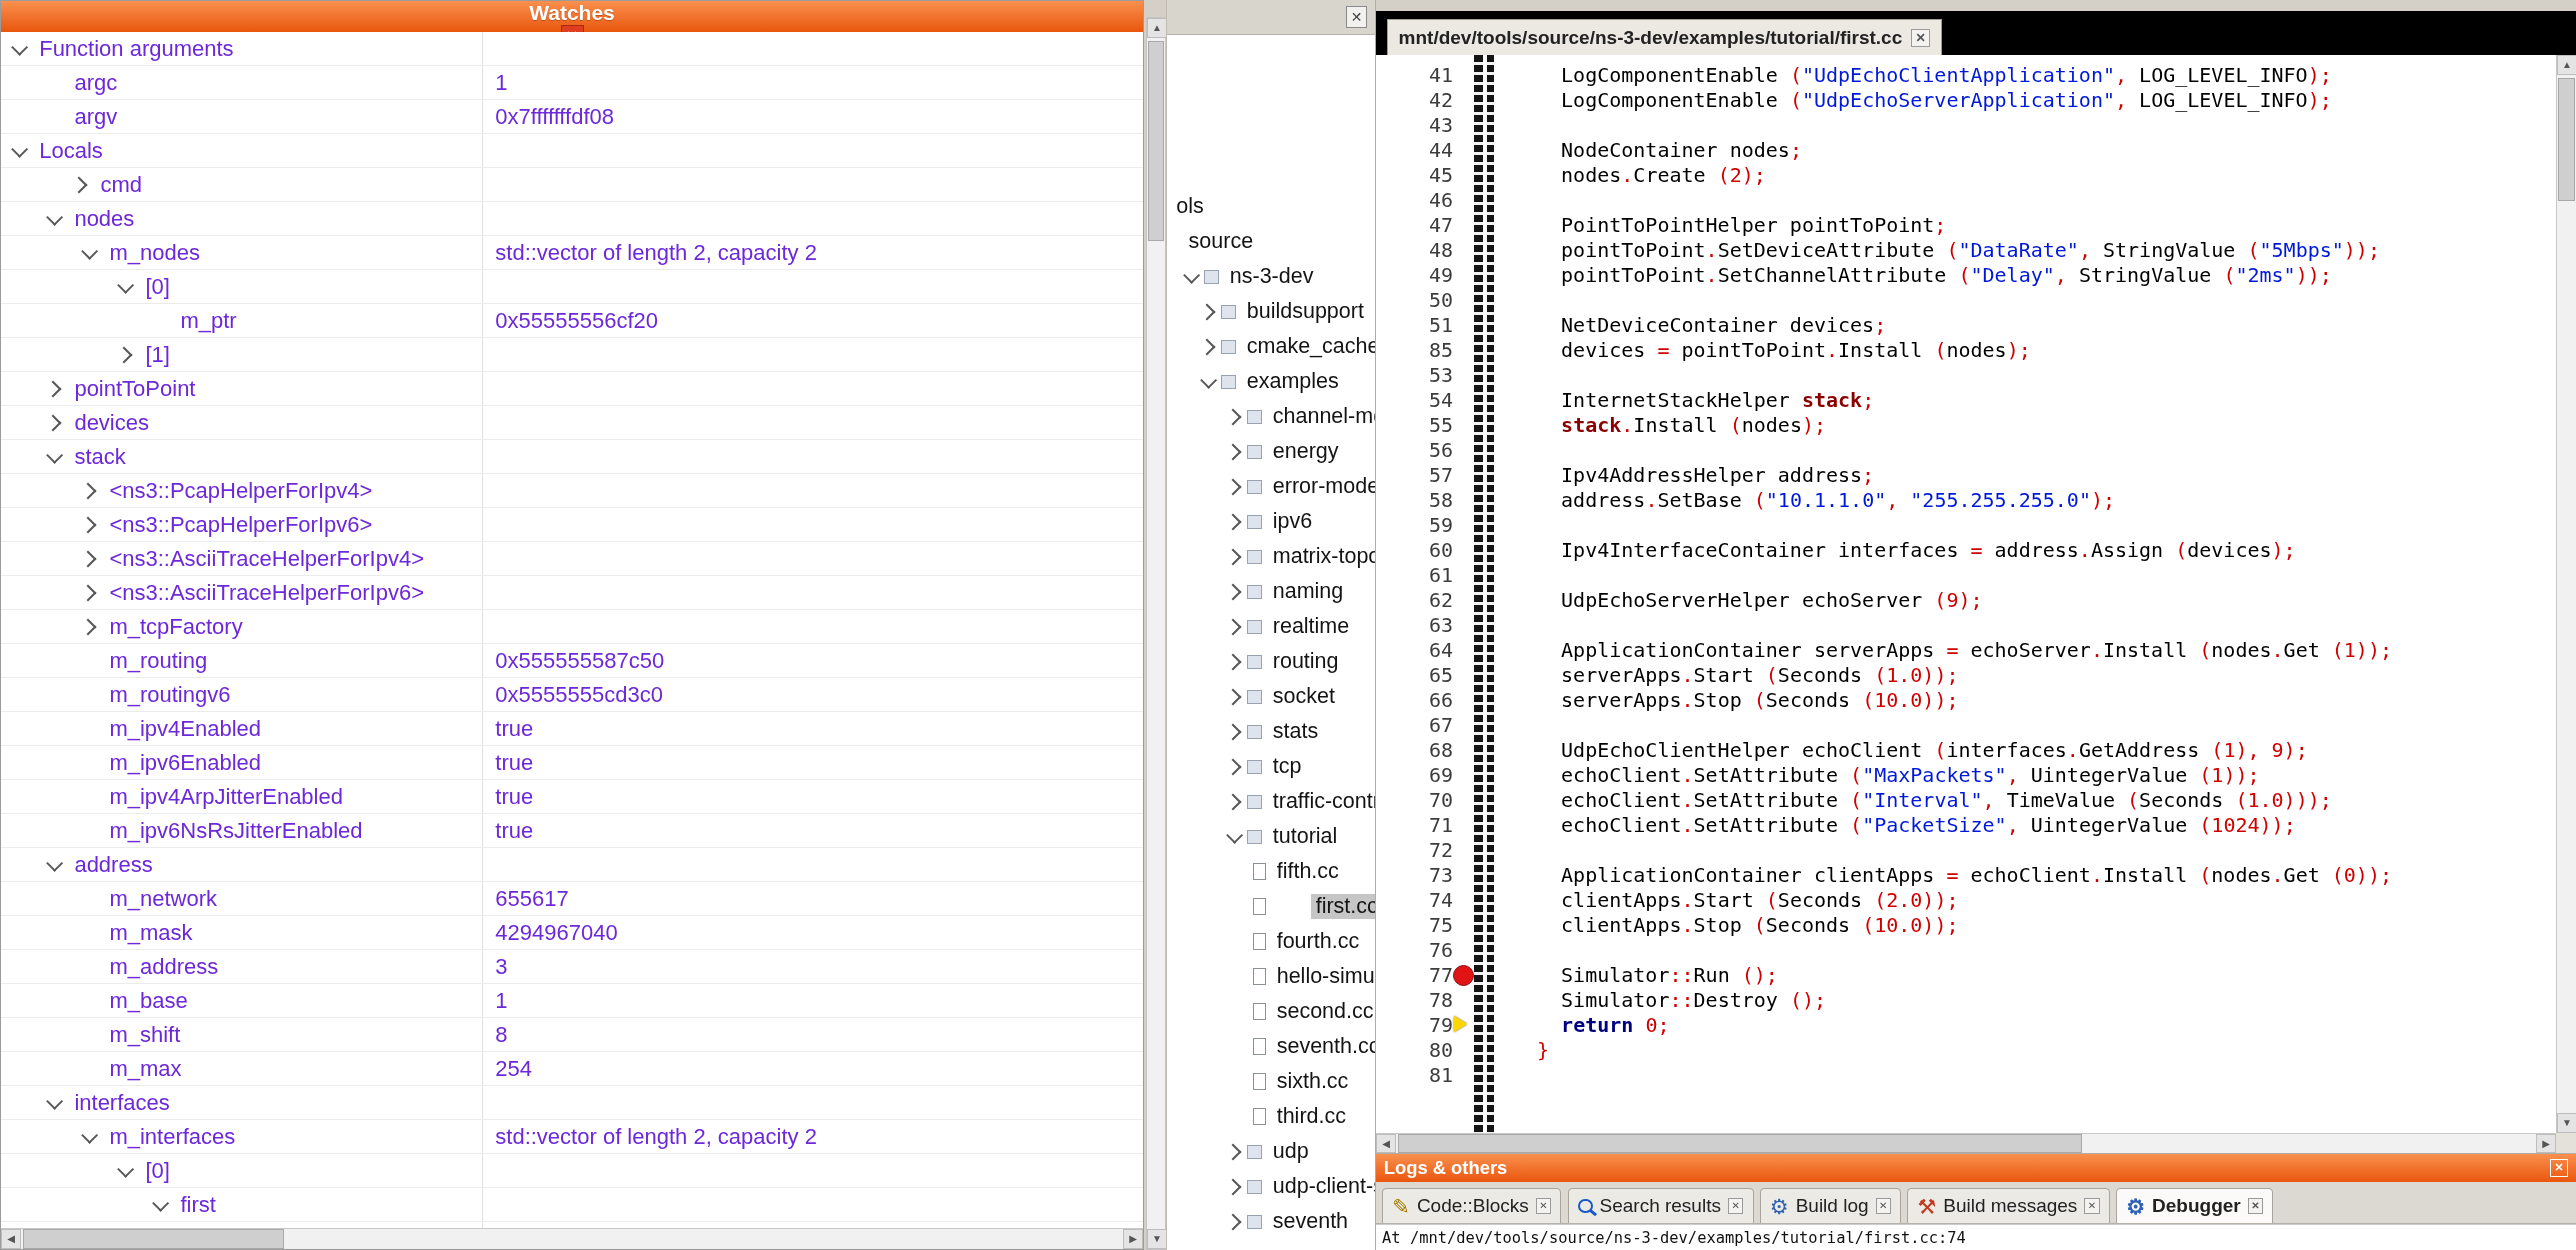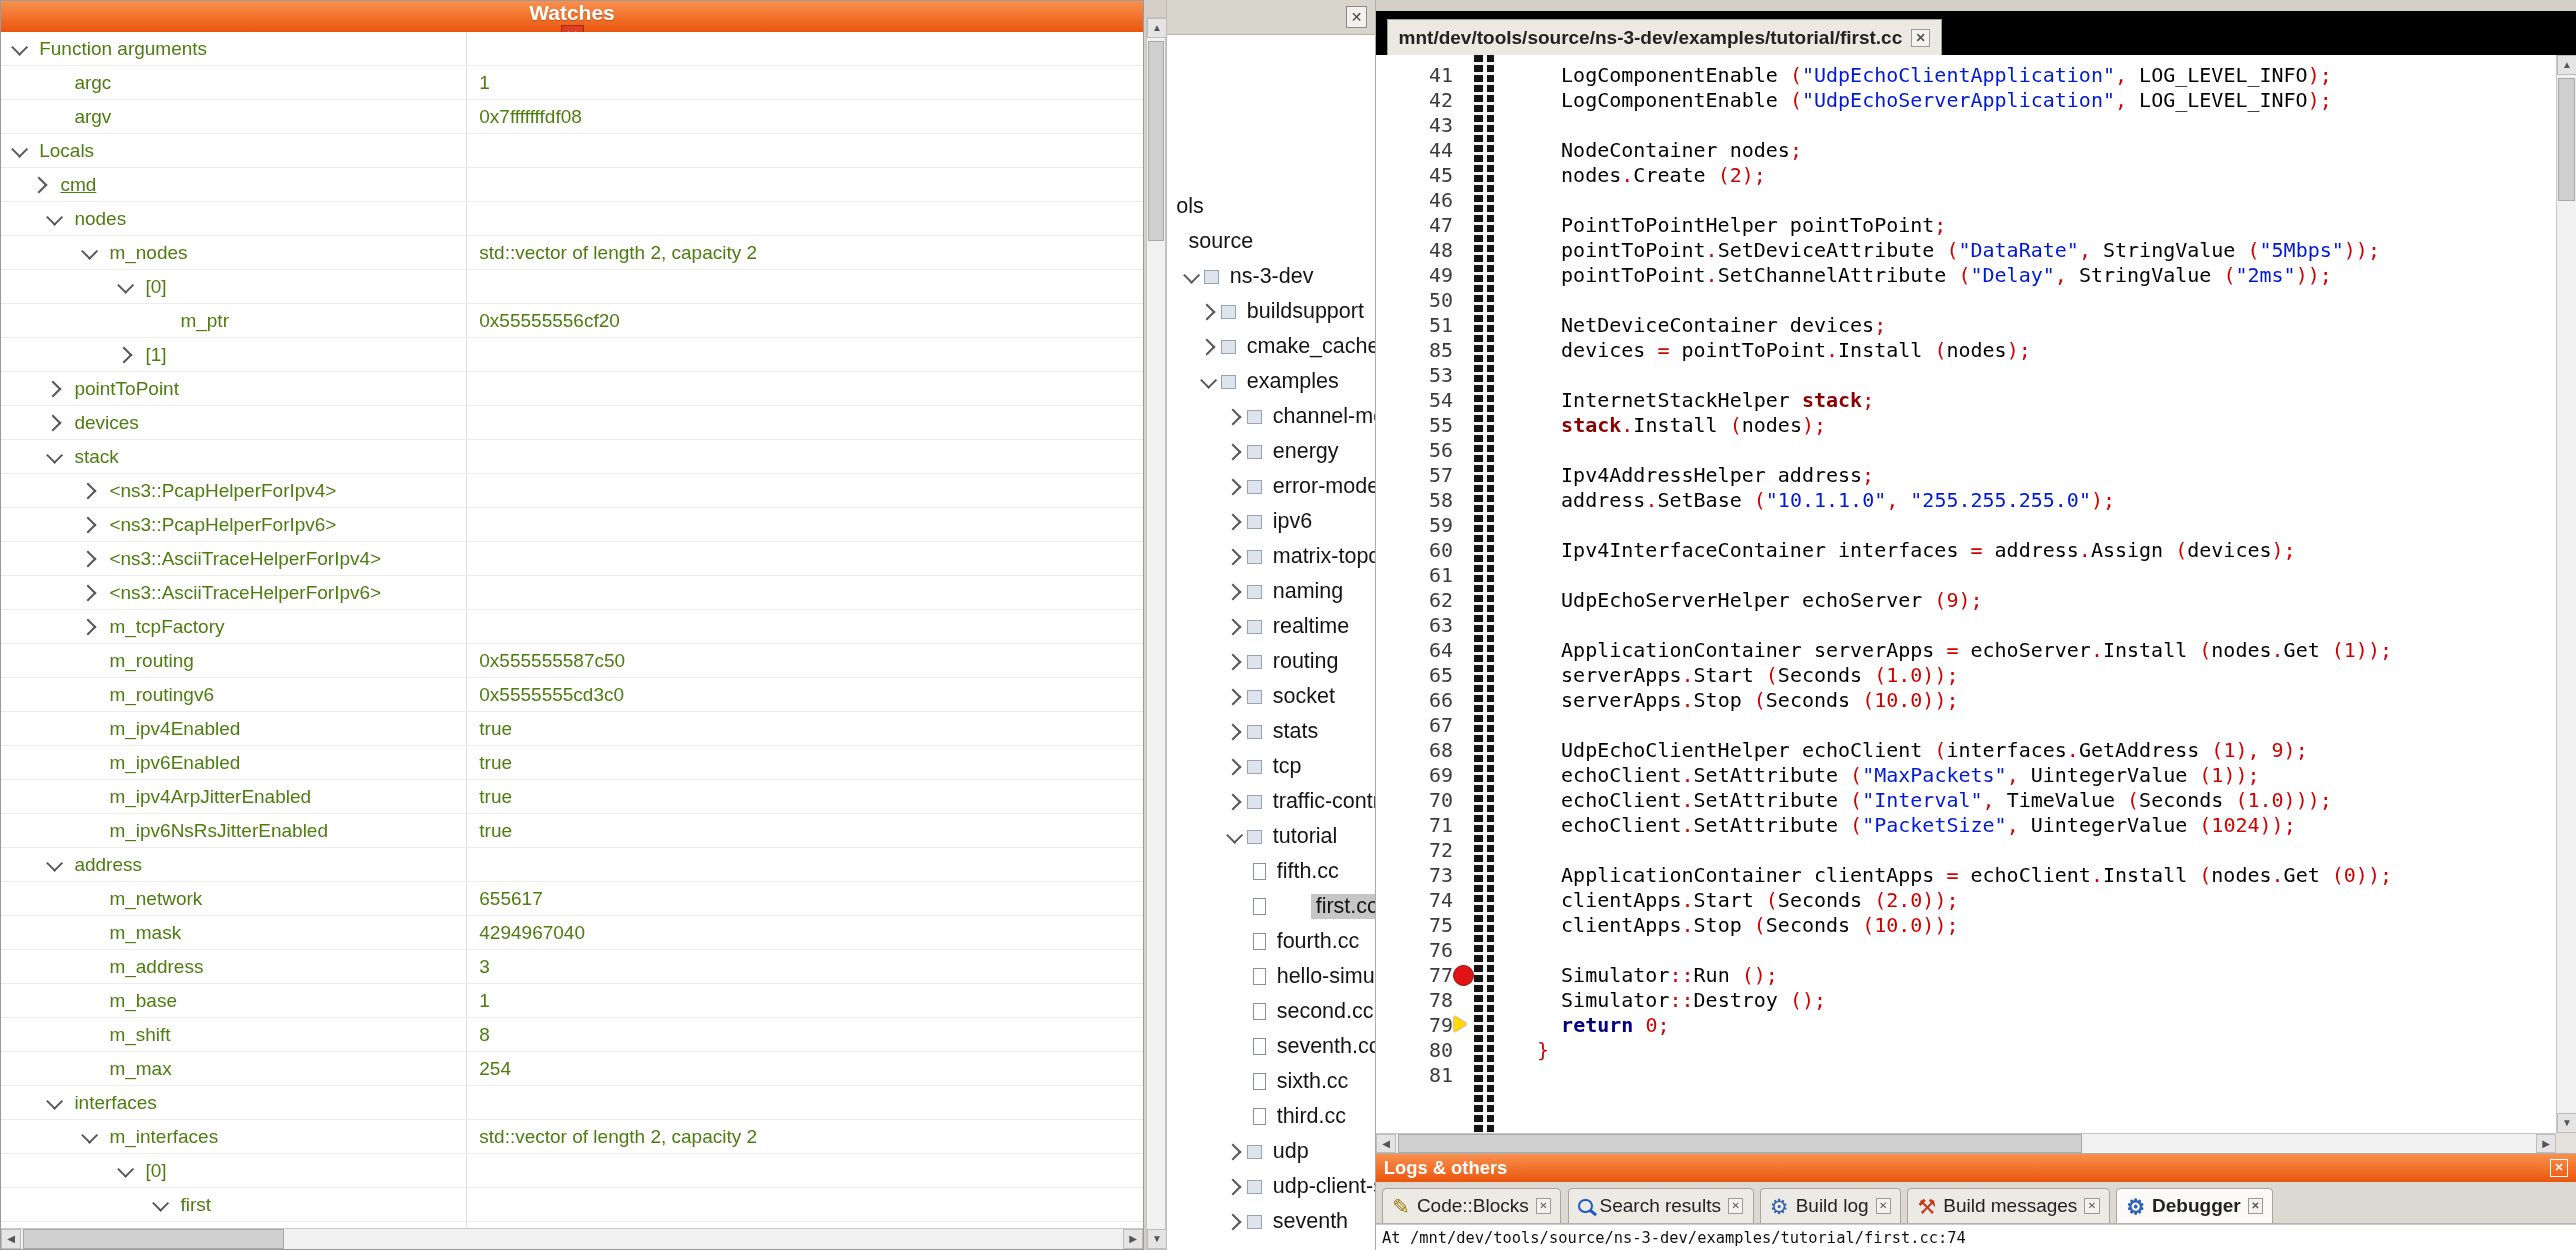--- a/index.html
+++ b/index.html
@@ -4,21 +4,21 @@
 <style>
   html,body{margin:0;padding:0;background:#d4d0c8;}
   .screen{position:relative;width:2576px;height:1250px;background:#d4d0c8;font-family:"Liberation Sans",sans-serif;overflow:hidden;}
 
   
   .watches-window{position:absolute;left:0;top:0;width:1144px;height:1250px;background:#fff;border:1.5px solid #9b9b9b;box-sizing:border-box;}
   .wtitlebar{height:31px;background:linear-gradient(180deg,#f9904e,#ea560e);display:flex;align-items:center;padding:0 6.1px;color:#fff;font-weight:bold;font-size:21px;flex-direction:column;}
   .wtitle{flex:1;text-shadow:0 0.8px 0.8px rgba(0,0,0,.25);}
   .wclose{width:23px;height:23px;background:#df3d20;border:0.8px solid #a82a10;color:#fff;font-size:15.4px;line-height:21.5px;text-align:center;font-weight:bold;box-sizing:border-box;}
   .wbody{position:absolute;top:31px;bottom:0;left:0;right:0;overflow:hidden;background:#fff;}
-  .wrow{display:flex;height:33px;line-height:33px;border-bottom:0.8px solid #ececec;font-size:19px;color:#4d7c0f;}
+  .wrow{display:flex;height:33px;line-height:33px;border-bottom:0.8px solid #ececec;font-size:22px;color:#6d28d9;gap:16px;}
   .wname{width:465px;flex:none;overflow:hidden;white-space:nowrap;box-sizing:border-box;display:flex;align-items:center;}
   .wval{flex:1;padding-left:12.3px;border-left:0.8px solid #e0e0e0;overflow:hidden;white-space:nowrap;}
   .chev{display:inline-block;width:10px;height:10px;border-right:2.3px solid #575757;border-bottom:2.3px solid #575757;margin-right:15.4px;flex:none;}
   .chev.collapsed{transform:rotate(-45deg);}
   .chev.expanded{transform:rotate(45deg) translateY(-2.3px);}
   .chev.leaf{visibility:hidden;}
   .whscroll{position:absolute;left:0;right:0;bottom:0;height:20px;background:#f1f1f1;border-top:0.8px solid #c8c8c8;display:flex;align-items:stretch;}
   .sb-btn{width:20px;background:#e4e4e4;border:0.8px solid #bdbdbd;box-sizing:border-box;color:#555;font-size:10px;line-height:18.4px;text-align:center;flex:none;}
   .sb-thumb{background:#cfcfcf;border:0.8px solid #a8a8a8;box-sizing:border-box;}
   .whthumb{width:261px;margin-left:1.5px;}
@@ -111,21 +111,21 @@
           <div class="wval">0x7fffffffdf08</div>
         </div>
         <div class="wrow">
           <div class="wname" style="padding-left: 10.8px;">
             <span class="chev expanded"></span>
             <span class="wlabel">Locals</span>
           </div>
           <div class="wval"></div>
         </div>
         <div class="wrow">
-          <div class="wname" style="padding-left: 32px; text-decoration: underline;">
+          <div class="wname" style="padding-left: 72px;">
             <span class="chev collapsed"></span>
             <span class="wlabel">cmd</span>
           </div>
           <div class="wval"></div>
         </div>
         <div class="wrow">
           <div class="wname" style="padding-left: 46px;">
             <span class="chev expanded"></span>
             <span class="wlabel">nodes</span>
           </div>

